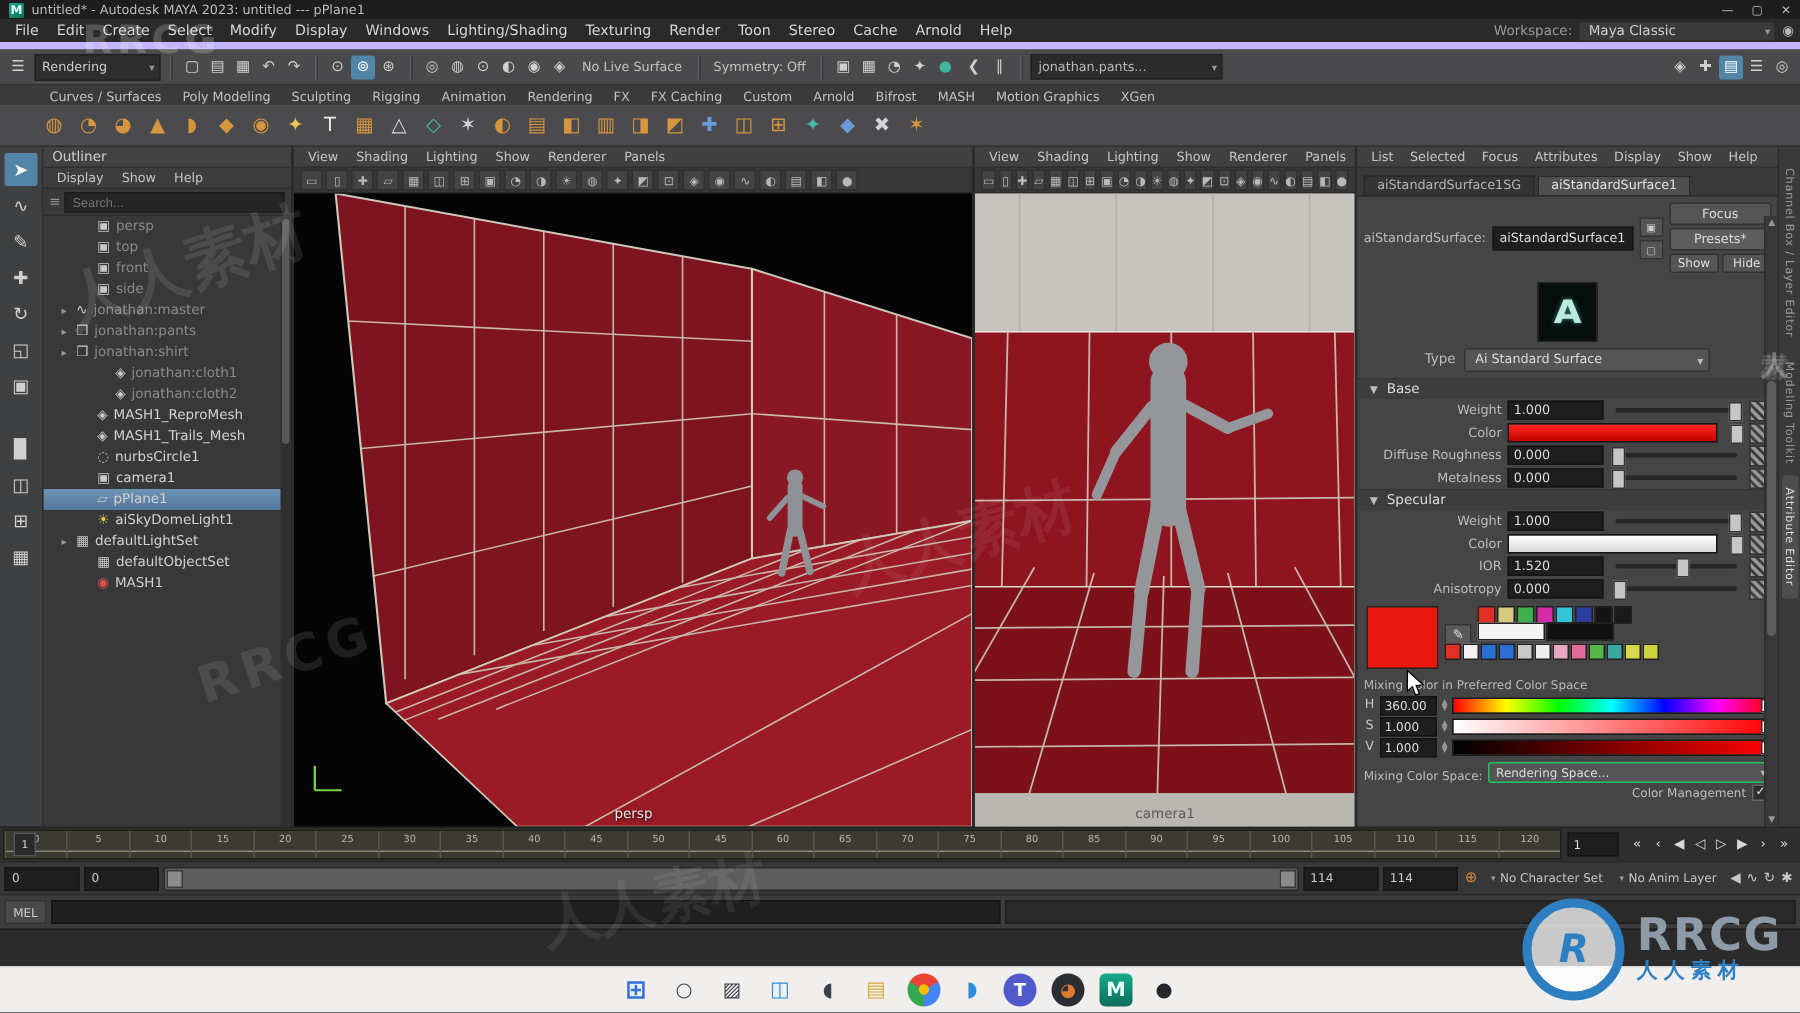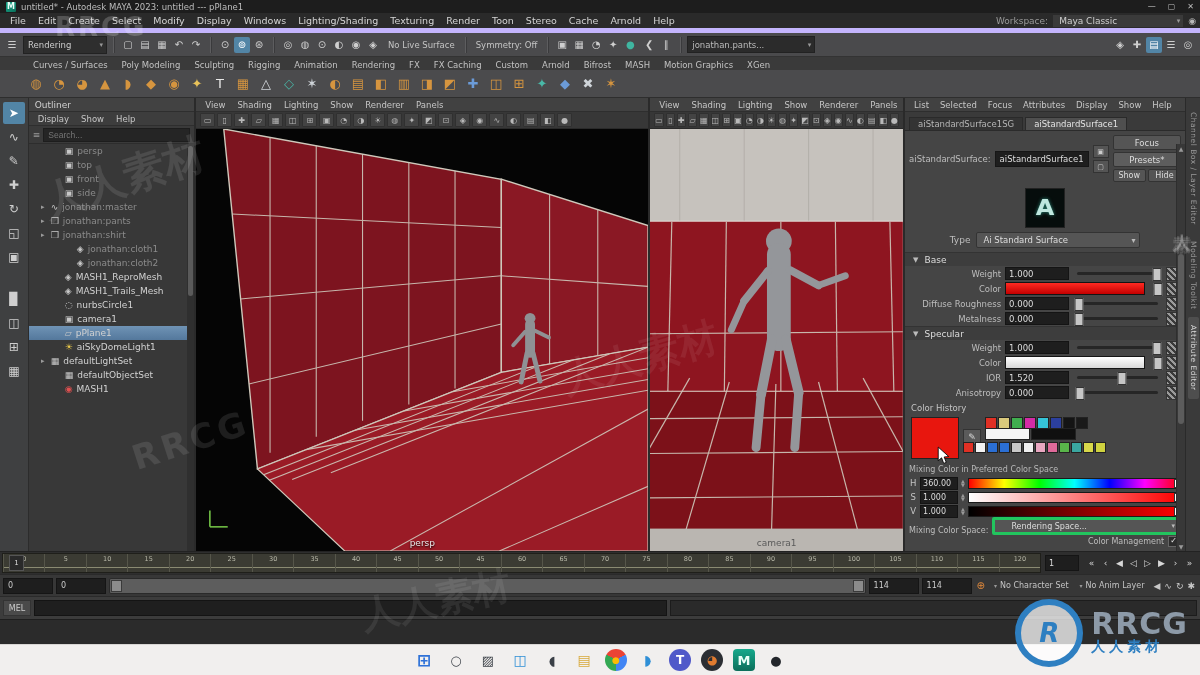--- a/index.html
+++ b/index.html
@@ -134,21 +134,21 @@
   .mixright{width:98px;display:flex;flex-direction:column;align-items:center}
   .mixlabel{font-size:8px;color:#b8b8b8;margin:2px 0}
   .hsvrow{height:14px;display:flex;align-items:center;gap:3px}
   .hsvch{width:8px;font-size:8.5px;color:#c4c4c4;text-align:center}
   .hsvfield{width:32px;height:11px;background:#1e1e1e;border:1px solid #141414;color:#ddd;font-size:8px;display:flex;align-items:center;padding:0 2px}
   .spin{display:flex;flex-direction:column;font-size:5px;color:#999;line-height:4px}
   .hsvgrad{flex:1;height:9px;border:1px solid #1a1a1a;position:relative}
   .hsvgrad i{position:absolute;right:1px;top:0;bottom:0;width:3px;background:#fff;border:1px solid #333}
   .mixspace{height:15px;display:flex;align-items:flex-end;gap:4px;margin-top:2px}
   .mixspace .lbl{font-size:8px;color:#bdbdbd;white-space:nowrap}
-  .mixdrop{flex:1;height:12px;background:#555;border:3px solid #22c55e;color:#ddd;font-size:8px;display:flex;align-items:center;padding:0 16px;position:relative;border-radius:2px}
+  .mixdrop{flex:1;height:12px;background:#555;border:1px solid #22c55e;color:#ddd;font-size:8px;display:flex;align-items:center;padding:0 4px;position:relative;border-radius:2px}
   .mixdrop:after{content:"▾";position:absolute;right:3px;color:#bbb;font-size:7px}
   .cmrow{height:13px;display:flex;align-items:center;justify-content:flex-end;gap:4px;padding-right:2px}
   .cmrow .lbl{font-size:8px;color:#bdbdbd}
   .cbox{width:9px;height:9px;background:#2d2d2d;border:1px solid #666;color:#e8e8e8;font-size:8px;line-height:8px;text-align:center}
   .wheel{width:84px;height:84px;border-radius:50%;background:conic-gradient(from 90deg,#f00,#f80,#ff0,#8f0,#0f0,#0fc,#0cf,#00f,#80f,#f0f,#f08,#f00);
          position:relative;margin-top:8px;box-shadow:0 0 0 2px #3a3a3a}
   .wheel .inner{position:absolute;inset:11px;border-radius:50%;background:#6a6a6a;box-shadow:inset 0 0 0 3px #444}
   .wheel .sv{position:absolute;inset:20px;background:linear-gradient(to right,#fff,#f00)}
   .wheel .svb{position:absolute;inset:0;background:linear-gradient(to top,#000,rgba(0,0,0,0))}
   .wheel .dot{position:absolute;right:2px;bottom:2px;width:5px;height:5px;border-radius:50%;background:#eee;border:1px solid #222}
@@ -776,21 +776,20 @@
                 <span class="aefield">0.000</span>
                 <span class="aeslider">
                   <span class="aehandle" style="left: 3%;"></span>
                 </span>
                 <span class="checker"></span>
               </div>
             </div>
           </div>
         </div>
 
-      <div class="aesub">Color History</div>
       <div class="histblock">
         <div class="bigred" style="background:#e8160e"></div>
         <div class="dropper">✎</div>
         <div class="hrow1">
             <span style="background: rgb(224, 48, 36);"></span>
             <span style="background: rgb(217, 201, 124);"></span>
             <span style="background: rgb(63, 174, 78);"></span>
             <span style="background: rgb(212, 43, 166);"></span>
             <span style="background: rgb(53, 196, 216);"></span>
             <span style="background: rgb(43, 63, 158);"></span>

